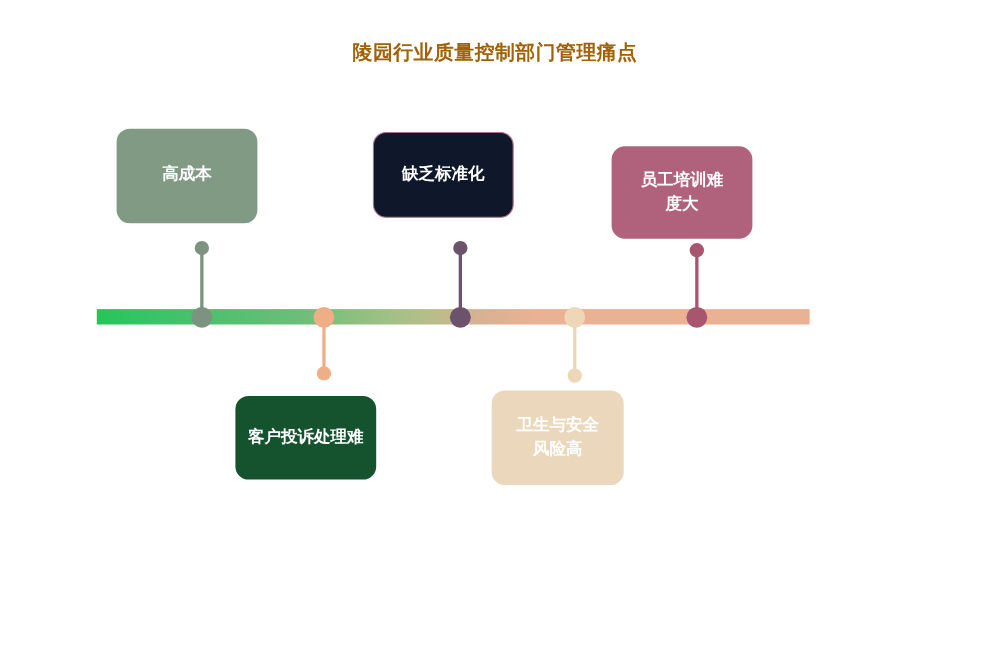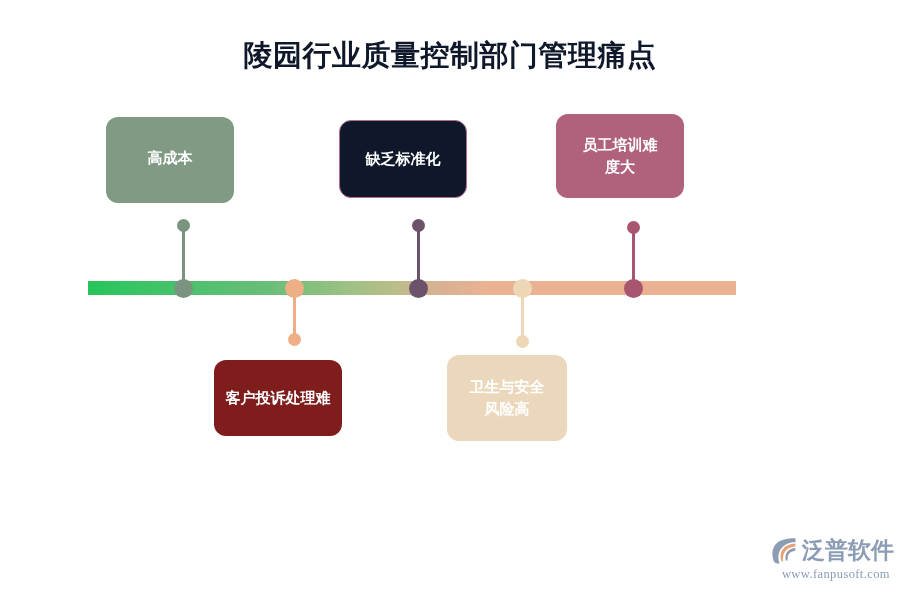--- a/index.html
+++ b/index.html
@@ -20,23 +20,23 @@
     height: 600px;
   }
 
   
   .page-title {
     position: absolute;
     left: 0;
     top: 36px;
     width: 900px;
     text-align: center;
-    font-size: 29px;
+    font-size: 18px;
     font-weight: bold;
-    color: #0f172a;
+    color: #a16207;
     letter-spacing: 0.5px;
     white-space: nowrap;
   }
 
   
   .timeline-bar {
     position: absolute;
     left: 88px;
     top: 281px;
     width: 648px;
@@ -152,21 +152,21 @@
         <div class="conn-dot-bar" style="left: 173.5px; top: 278.5px; background: rgb(123, 148, 128); pointer-events: auto;"></div>
       </div>
       <div class="card" style="left: 106px; top: 117px; width: 128px; height: 86px; background: rgb(128, 154, 131); font-family: Liberation Mono, monospace;">
         <span class="card-label">高成本</span>
       </div>
       <div class="connector" style="left: 0px; top: 0px; width: 900px; height: 600px; pointer-events: none;">
         <div class="conn-line" style="left: 292.5px; top: 288px; height: 51px; background: rgb(238, 175, 135);"></div>
         <div class="conn-dot-tip" style="left: 287.5px; top: 332.5px; background: rgb(238, 175, 135);"></div>
         <div class="conn-dot-bar" style="left: 284.5px; top: 278.5px; background: rgb(238, 175, 135); pointer-events: auto;"></div>
       </div>
-      <div class="card" style="left: 214px; top: 360px; width: 128px; height: 76px; background: #7f1d1d;">
+      <div class="card" style="left: 214px; top: 360px; width: 128px; height: 76px; background: #14532d;">
         <span class="card-label">客户投诉处理难</span>
       </div>
       <div class="connector" style="left: 0px; top: 0px; width: 900px; height: 600px; pointer-events: none;">
         <div class="conn-line" style="left: 416.5px; top: 225px; height: 63px; background: rgb(109, 82, 107);"></div>
         <div class="conn-dot-tip" style="left: 411.5px; top: 218.5px; background: rgb(109, 82, 107);"></div>
         <div class="conn-dot-bar" style="left: 408.5px; top: 278.5px; background: rgb(109, 82, 107); pointer-events: auto;"></div>
       </div>
       <div class="card" style="left: 339px; top: 120px; width: 128px; height: 78px; background: #0f172a; border: 1px solid rgb(179, 109, 142);">
         <span class="card-label">缺乏标准化</span>
       </div>
@@ -176,32 +176,19 @@
         <div class="conn-dot-bar" style="left: 512.5px; top: 278.5px; background: rgb(237, 215, 182); pointer-events: auto;"></div>
       </div>
       <div class="card wrap" style="left: 447px; top: 355px; width: 120px; height: 86px; background: rgb(235, 216, 188); align-items: center;">
         <span class="card-label">卫生与安全风险高</span>
       </div>
       <div class="connector" style="left: 0px; top: 0px; width: 900px; height: 600px; pointer-events: none;">
         <div class="conn-line" style="left: 631.5px; top: 227px; height: 61px; background: rgb(168, 85, 111);"></div>
         <div class="conn-dot-tip" style="left: 626.5px; top: 220.5px; background: rgb(168, 85, 111);"></div>
         <div class="conn-dot-bar" style="left: 623.5px; top: 278.5px; background: rgb(168, 85, 111); pointer-events: auto;"></div>
       </div>
-      <div class="card wrap" style="left: 556px; top: 114px; width: 128px; height: 84px; background: rgb(176, 98, 124);">
+      <div class="card wrap" style="left: 556px; top: 133px; width: 128px; height: 84px; background: rgb(176, 98, 124);">
         <span class="card-label">员工培训难度大</span>
       </div>
     </div>
 
-  <div class="logo">
-    <div class="logo-row">
-      <div class="logo-mark">
-        <svg viewBox="0 0 30 30" width="30" height="30" aria-hidden="true">
-          <path d="M25.5 3.2 C16.5 3.2 10.5 4.5 6.4 8.6 C2.4 12.6 1.6 18.4 3.2 24.6 C3.9 27.2 5.2 28.4 7.4 28.4 L9.6 28.4 C7.6 22.8 8.2 17.2 11.4 13.2 C14.4 9.4 19.2 7.4 25.5 7.0 Z" fill="#8c9cb4"></path>
-          <path d="M25.4 8.6 C19.6 9.0 15.4 10.8 12.9 14.0 C10.3 17.3 9.8 21.8 11.4 26.6 L13.0 26.6 C12.4 21.4 13.7 17.4 16.6 14.8 C19.1 12.6 22.0 11.6 25.4 11.4 Z" fill="#e8a372"></path>
-          <path d="M25.4 13.0 C22.2 13.3 19.6 14.3 17.8 16.2 C15.8 18.3 15.0 21.5 15.6 25.4 L17.6 25.4 C17.4 21.9 18.2 19.4 20.0 17.8 C21.5 16.5 23.3 15.9 25.4 15.7 Z" fill="#8c9cb4"></path>
-        </svg>
-      </div>
-      <div class="logo-text">泛普软件</div>
-    </div>
-    <div class="logo-url">www.fanpusoft.com</div>
-  </div>
 
 </div>
 
 </body></html>

